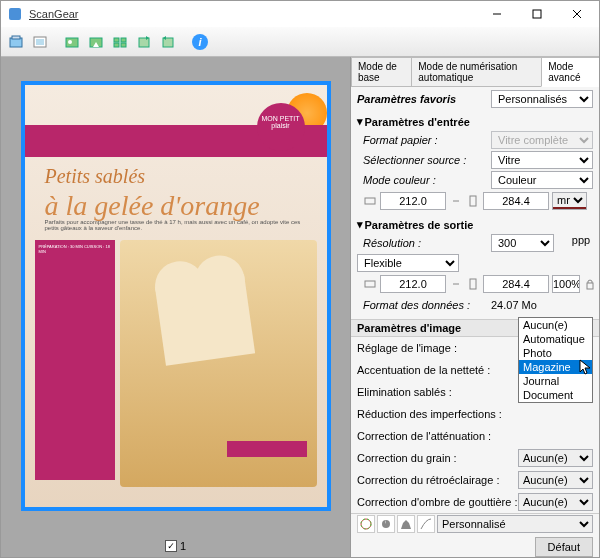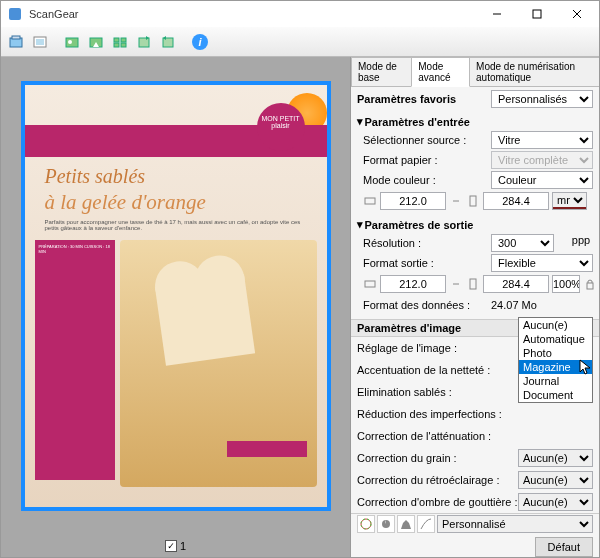--- a/index.html
+++ b/index.html
@@ -1,51 +1,51 @@
 <!DOCTYPE html>
 <html><head>
 <meta charset="utf-8">
 <style>
 * { box-sizing: border-box; margin: 0; padding: 0; font-family: "Segoe UI", Tahoma, sans-serif; font-size: 11px; }
 body { background: #f0f0f0; width: 600px; height: 558px; overflow: hidden; }
 .window { border: 1px solid #999; background: #fff; width: 600px; height: 558px; display: flex; flex-direction: column; }
 .titlebar { height: 26px; background: #fff; display: flex; align-items: center; padding: 0 2px; }
 .titlebar .icon { width: 16px; height: 16px; margin: 0 4px; }
-.titlebar .title { flex: 1; color: #333; padding-left: 2px; }
+.titlebar .title { flex: 1; color: #333; padding-left: 2px; text-decoration: underline; }
 .titlebar .winbtn { width: 40px; height: 26px; display: flex; align-items: center; justify-content: center; color: #000; cursor: pointer; }
 .toolbar { height: 30px; background: linear-gradient(#fbfbfb,#e8e8e8); border-bottom: 1px solid #bbb; display: flex; align-items: center; padding: 0 4px; gap: 2px; }
 .toolbar .tbtn { width: 22px; height: 22px; border: 1px solid transparent; display: flex; align-items: center; justify-content: center; cursor: pointer; border-radius: 2px; }
 .main { flex: 1; display: flex; overflow: hidden; }
 .preview { flex: 1; background: #a8a8a8; display: flex; flex-direction: column; border-right: 1px solid #999; position: relative; }
 .preview-inner { flex: 1; display: flex; align-items: center; justify-content: center; padding: 10px; }
 .scan-img { background: #86efac; border: 4px solid #1a8cff; width: 310px; height: 430px; display: flex; flex-direction: column; }
 .mag { flex: 1; background: linear-gradient(#f5ebe0,#e8d5c0); position: relative; overflow: hidden; padding: 10px; }
 .mag .band { position: absolute; top: 40px; left: 0; right: 0; height: 32px; background: #b8266a; }
 .mag .badge { position: absolute; top: 18px; right: 22px; width: 48px; height: 48px; background: #b8266a; border-radius: 50%; color: #fff; font-size: 7px; text-align: center; padding-top: 12px; }
 .mag .orange { position: absolute; top: 8px; right: 0; width: 40px; height: 40px; background: radial-gradient(#ffb347,#ff8c00); border-radius: 50%; }
 .mag .h1 { position: absolute; top: 80px; left: 20px; color: #c77a3a; font-style: italic; font-family: Georgia, serif; font-size: 20px; }
-.mag .h2 { position: absolute; top: 105px; left: 20px; color: #d48a4a; font-style: italic; font-family: Georgia, serif; font-size: 21px; }
+.mag .h2 { position: absolute; top: 105px; left: 20px; color: #d48a4a; font-style: italic; font-family: Georgia, serif; font-size: 28px; }
 .mag .sub { position: absolute; top: 134px; left: 20px; right: 20px; color: #555; font-size: 6px; }
 .mag .photo { position: absolute; top: 155px; left: 95px; right: 10px; bottom: 20px; background: linear-gradient(#f0d8a8,#d4a860); border-radius: 4px; }
 .mag .heart { position: absolute; top: 40px; left: 40px; width: 90px; height: 80px; background: #f5e6c8; transform: rotate(-8deg); }
 .mag .heart::before, .mag .heart::after { content: ""; position: absolute; width: 50px; height: 50px; background: #f5e6c8; border-radius: 50%; top: -22px; }
 .mag .heart::before { left: 0; }
 .mag .heart::after { right: 0; }
 .mag .leftcol { position: absolute; top: 155px; left: 10px; width: 80px; height: 240px; background: #b8266a; font-size: 4px; color: #fff; padding: 4px; overflow: hidden; }
 .mag .banner { position: absolute; right: 20px; bottom: 50px; width: 80px; height: 16px; background: #b8266a; }
 .preview-footer { height: 22px; background: #a8a8a8; display: flex; align-items: center; justify-content: center; gap: 3px; }
 .preview-footer .chk { width: 12px; height: 12px; background: #fff; border: 1px solid #555; display: flex; align-items: center; justify-content: center; font-size: 9px; }
 .panel { width: 248px; background: #f5f5f5; display: flex; flex-direction: column; overflow-y: auto; overflow-x: hidden; position: relative; }
 .tabs { display: flex; background: #f0f0f0; border-bottom: 1px solid #bbb; }
 .tab { padding: 3px 6px; background: #f0f0f0; border: 1px solid #bbb; border-bottom: none; margin-right: -1px; cursor: pointer; font-size: 10px; }
 .tab.active { background: #fff; border-bottom: 1px solid #fff; margin-bottom: -1px; }
 .section { padding: 2px 6px; }
 .sec-header { font-weight: bold; padding: 2px 0; display: flex; align-items: center; gap: 2px; }
 .row { display: flex; align-items: center; padding: 1px 0; min-height: 20px; }
-.row .lbl { flex: 1; padding-left: 6px; }
+.row .lbl { flex: 1; padding-left: 6px; font-style: italic; }
 .row .ctrl { width: 102px; }
 .row select, .row input[type=text] { width: 100%; height: 18px; border: 1px solid #abadb3; background: #fff; font-size: 11px; padding: 0 2px; }
 .row select[disabled] { background: #f0f0f0; color: #888; }
 .dims { display: flex; align-items: center; gap: 3px; padding: 2px 6px; }
 .dims input { width: 66px; height: 18px; text-align: center; border: 1px solid #abadb3; }
 .dims .unit { width: 56px; height: 18px; border: 1px solid #abadb3; background: #7f1d1d; text-align: center; }
 .sect-title { font-weight: bold; background: #e8e8e8; padding: 2px 6px; border-top: 1px solid #ccc; border-bottom: 1px solid #ccc; margin-top: 2px; }
 .img-row { display: flex; align-items: center; padding: 2px 6px; min-height: 22px; }
 .img-row .lbl { flex: 1; }
 .img-row select { width: 75px; height: 18px; border: 1px solid #abadb3; font-size: 11px; }
@@ -169,43 +169,43 @@
       </div>
       <div class="preview-footer">
         <span class="chk">✓</span>
         <span>1</span>
       </div>
     </div>
 
     <div class="panel">
       <div class="tabs">
         <div class="tab">Mode de base</div>
+        <div class="tab">Mode de numérisation automatique</div>
         <div class="tab active">Mode avancé</div>
-        <div class="tab">Mode de numérisation automatique</div>
       </div>
 
       <div class="section">
         <div class="row">
           <span class="lbl" style="font-weight:bold;padding-left:0">Paramètres favoris</span>
           <span class="ctrl"><select><option>Personnalisés</option></select></span>
         </div>
       </div>
 
       <div class="section">
         <div class="sec-header">
             <span>▾</span>
             <span>Paramètres d'entrée</span>
           </div>
         <div class="row">
+            <span class="lbl">Format papier :</span>
+            <span class="ctrl"><select disabled=""><option>Vitre complète</option></select></span>
+          </div>
+        <div class="row">
             <span class="lbl">Sélectionner source :</span>
             <span class="ctrl"><select><option>Vitre</option></select></span>
-          </div>
-        <div class="row">
-            <span class="lbl">Format papier :</span>
-            <span class="ctrl"><select disabled=""><option>Vitre complète</option></select></span>
           </div>
         <div class="row">
             <span class="lbl">Mode couleur :</span>
             <span class="ctrl"><select><option>Couleur</option></select></span>
           </div>
         <div class="dims">
           <span>
               <svg width="14" height="14">
                 <rect x="2" y="4" width="10" height="6" fill="none" stroke="#888"></rect>
               </svg>
@@ -232,21 +232,20 @@
             <span>Paramètres de sortie</span>
           </div>
         <div class="row">
             <span class="lbl">Résolution :</span>
           <span class="ctrl" style="display:flex;gap:15px">
               <select style="flex:1"><option>300</option></select>
               <span style="width:24px;text-align:center">ppp</span>
             </span>
           </div>
         <div class="row">
-            <span class="lbl">Format sortie :</span>
             <span class="ctrl"><select><option>Flexible</option></select></span>
           </div>
         <div class="dims">
           <span>
               <svg width="14" height="14">
                 <rect x="2" y="4" width="10" height="6" fill="none" stroke="#888"></rect>
               </svg>
             </span>
           <input value="212.0" style="">
           <span>

